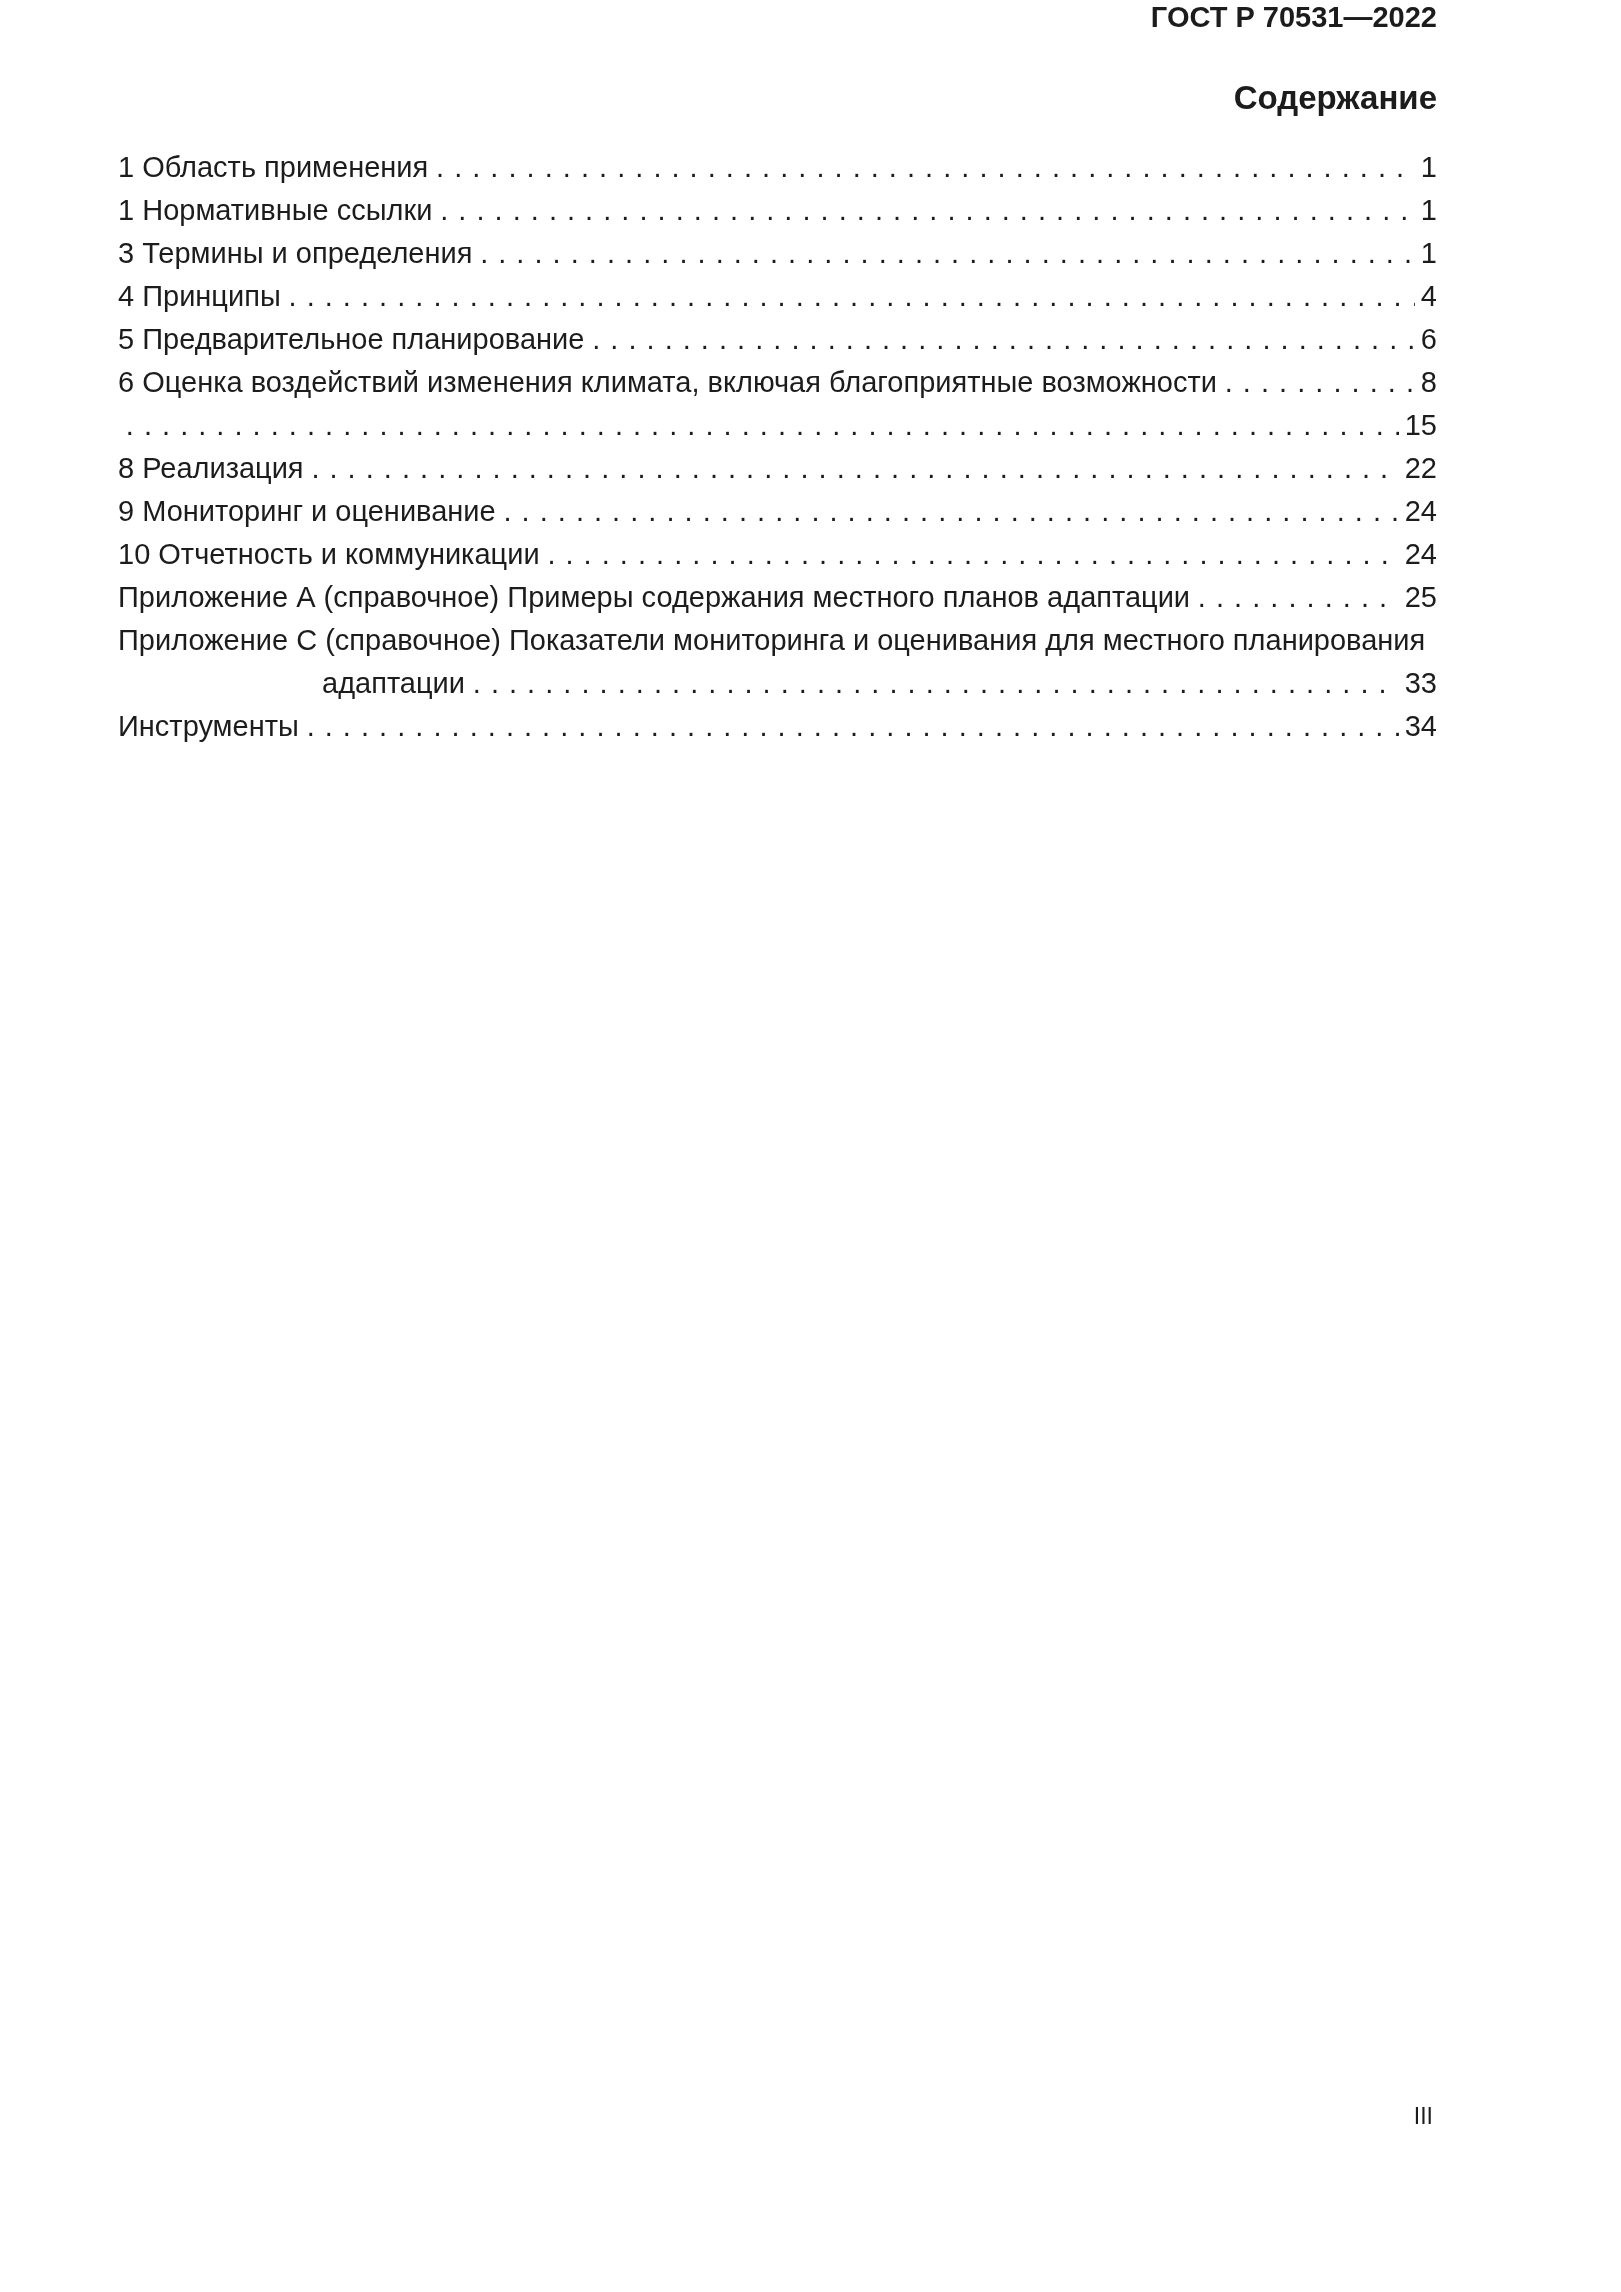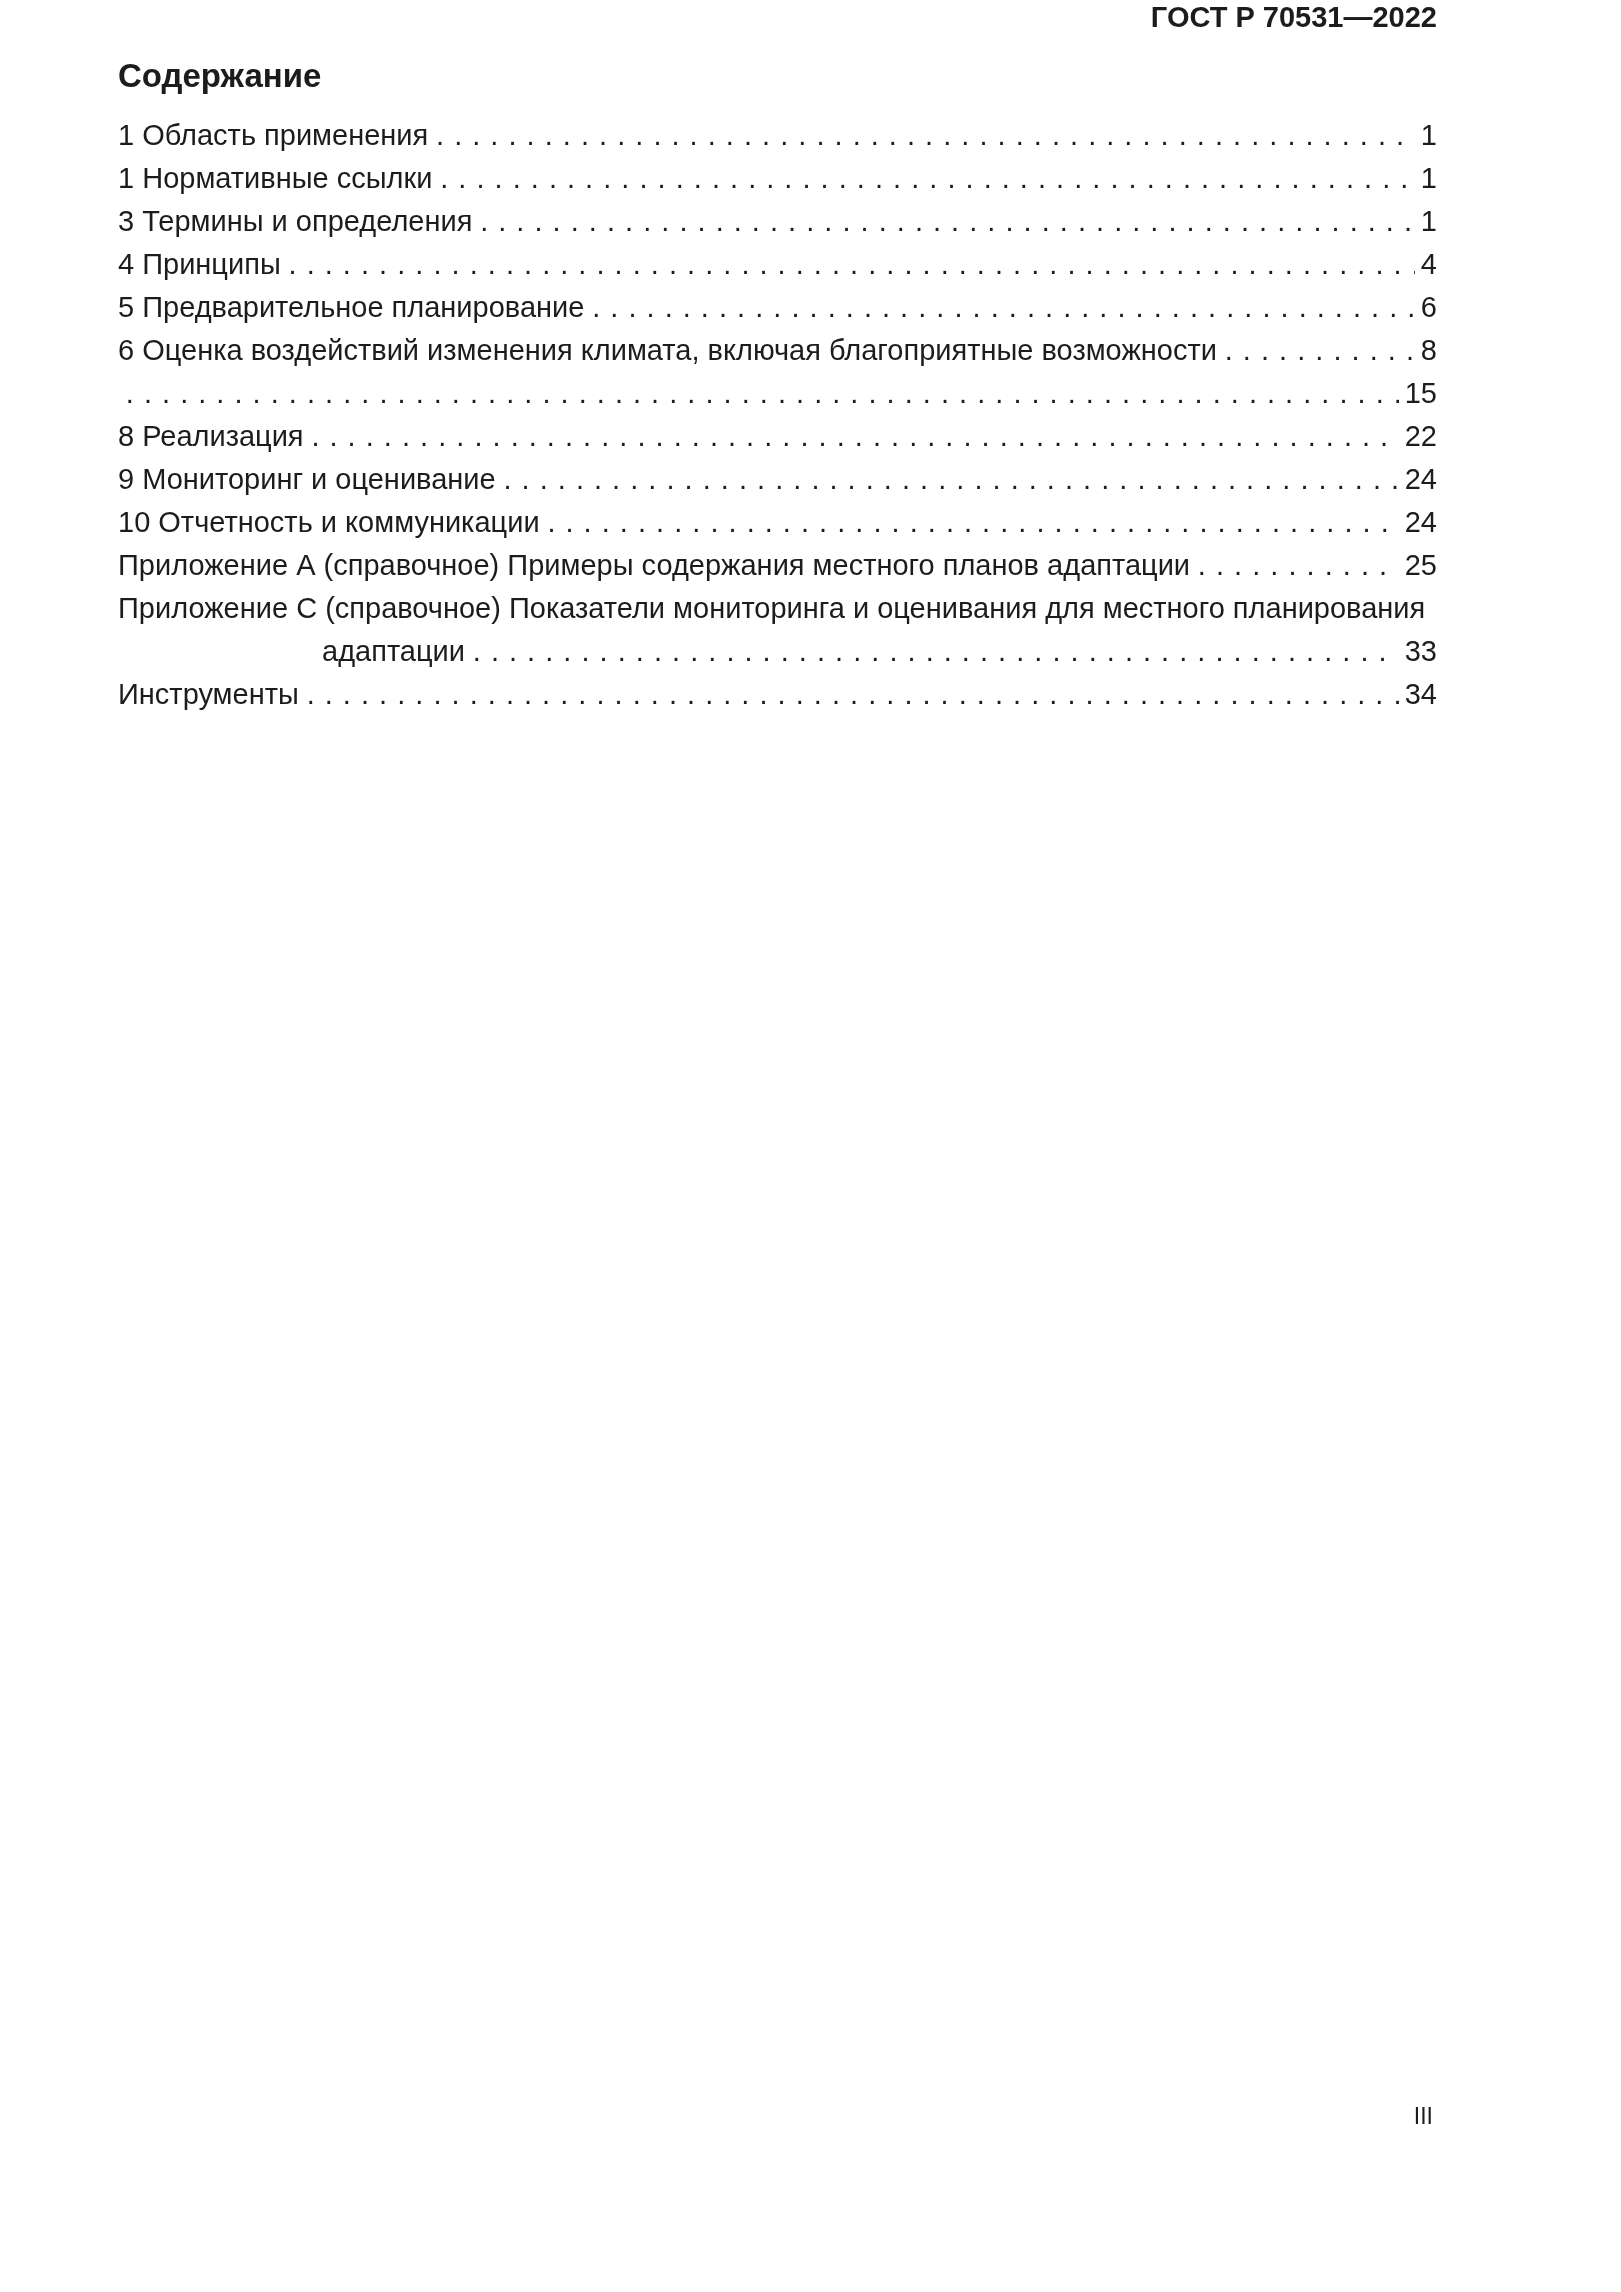--- a/index.html
+++ b/index.html
@@ -21,28 +21,28 @@
     top: 0;
     width: 1319px;
   }
   .doc-header {
     text-align: right;
     font-weight: bold;
     font-size: 29px;
     line-height: 35px;
   }
   .toc-title {
-    margin-top: 21px;
-    text-align: left;
+    margin-top: 43px;
+    text-align: right;
     font-weight: bold;
     font-size: 33px;
     line-height: 39px;
   }
   .toc {
-    margin-top: 19px;
+    margin-top: 29px;
     font-size: 29px;
   }
   .toc-row {
     display: flex;
     align-items: baseline;
     line-height: 43px;
     white-space: nowrap;
   }
   .toc-label {
     flex: 0 0 auto;

